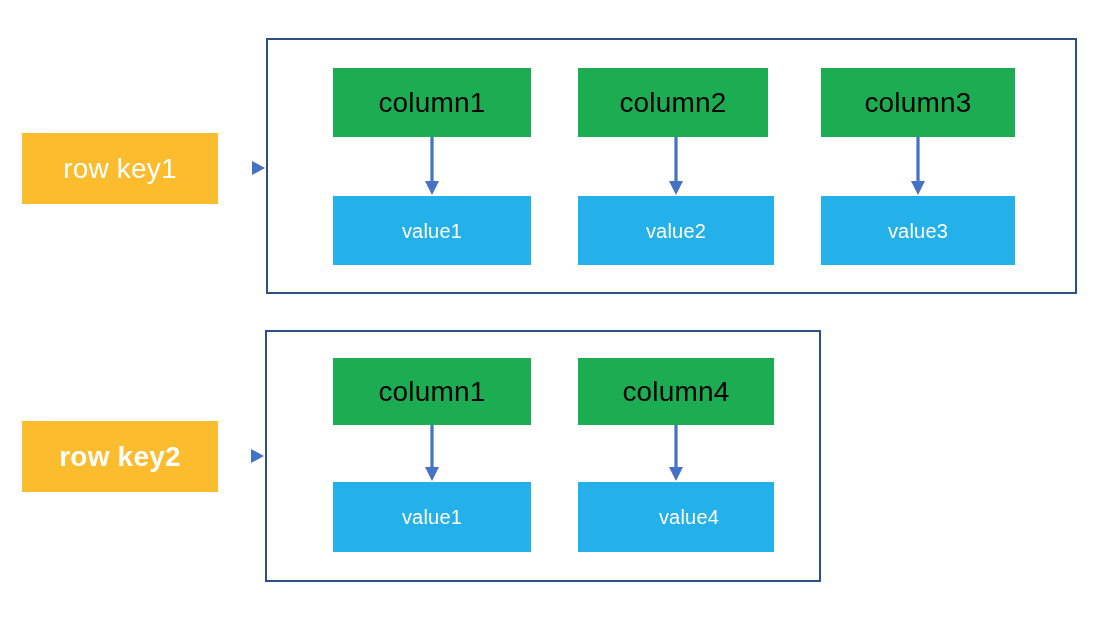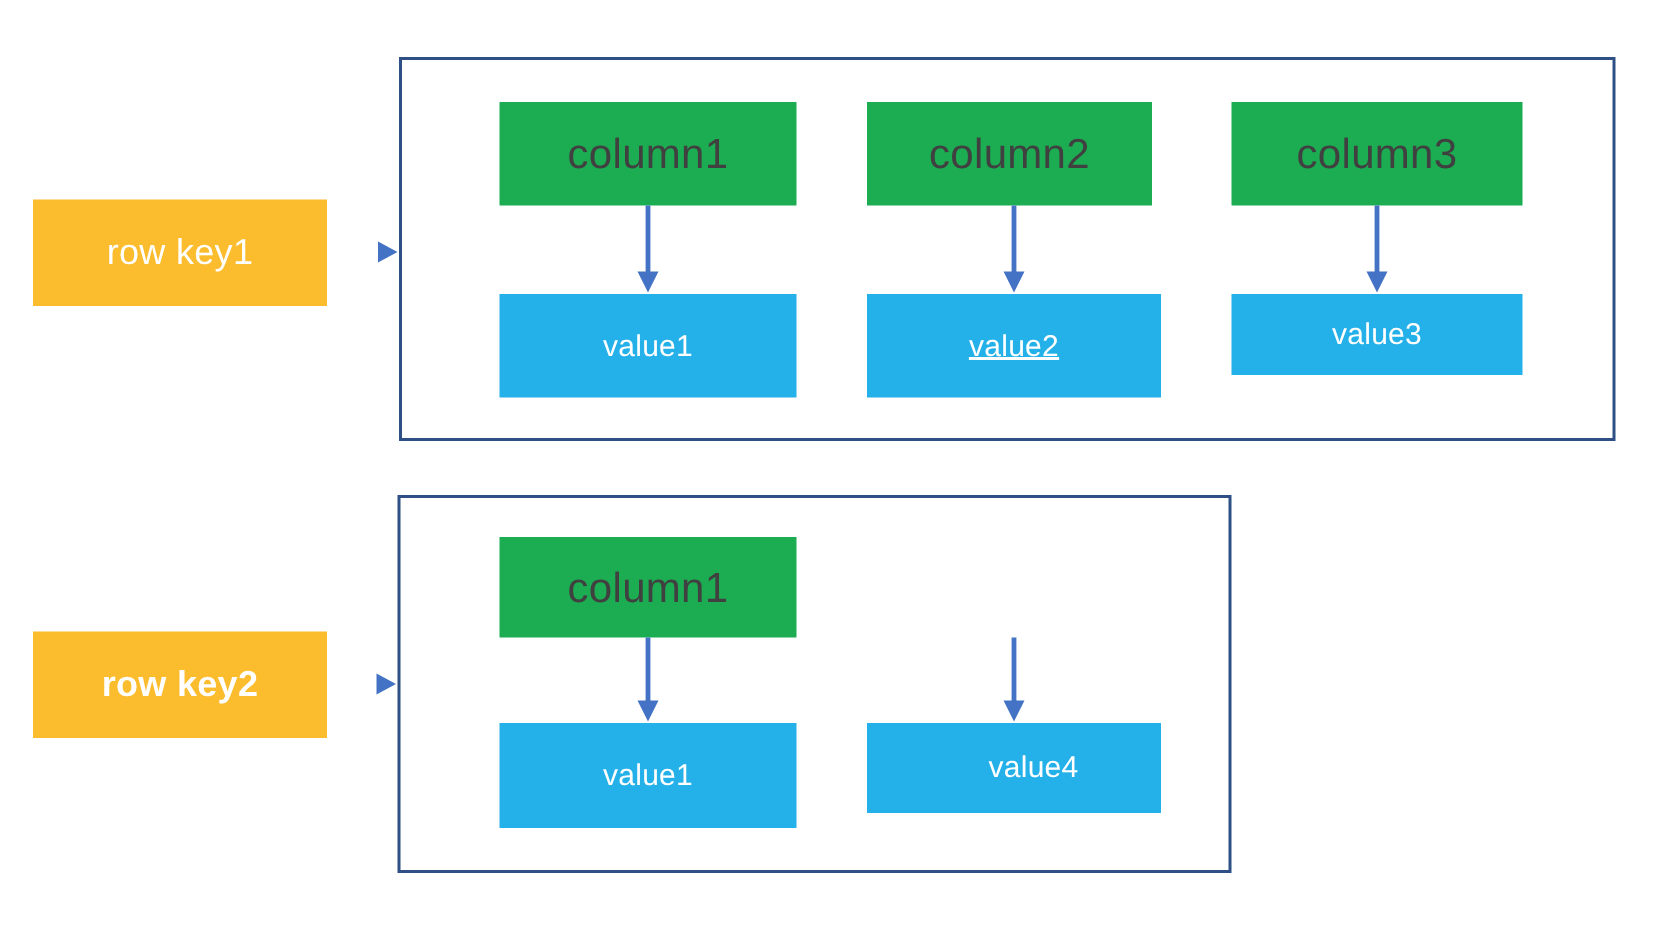--- a/index.html
+++ b/index.html
@@ -17,38 +17,38 @@
     position: relative;
     width: 1112px;
     height: 618px;
     background: #ffffff;
   }
   .rowkey {
     position: absolute;
     box-sizing: border-box;
     background: #FBBC2E;
     color: #ffffff;
-    font-size: 24px;
+    font-size: 28px;
     line-height: 1;
     display: flex;
     align-items: center;
     justify-content: center;
     letter-spacing: 0.2px;
   }
   .rowgroup {
     position: absolute;
     box-sizing: border-box;
     border: 2px solid #2E5085;
     background: transparent;
   }
   .cell-col {
     position: absolute;
     box-sizing: border-box;
     background: #1CAD52;
-    color: #404040;
+    color: #000000;
     font-size: 28px;
     line-height: 1;
     display: flex;
     align-items: center;
     justify-content: center;
     letter-spacing: 0.2px;
   }
   .cell-val {
     position: absolute;
     box-sizing: border-box;
@@ -87,27 +87,27 @@
       <line x1="0" y1="10" x2="34" y2="10" stroke="url(#hgrad0)" stroke-width="3.2"></line>
       <polygon points="33,3 33,17 46,10" fill="#4472C4"></polygon>
     </svg>
     <div class="cell-col" style="left: 333px; top: 68px; width: 198px; height: 69px;">column1</div>
     <div class="cell-val" style="left: 333px; top: 196px; width: 198px; height: 69px;">value1</div>
     <svg class="v-arrow" width="20" height="58" viewBox="0 0 20 58" style="left: 422px; top: 137px;">
       <line x1="10" y1="0" x2="10" y2="45" stroke="#4472C4" stroke-width="3.2"></line>
       <polygon points="3,44 17,44 10,58" fill="#4472C4"></polygon>
     </svg>
     <div class="cell-col" style="left: 578px; top: 68px; width: 190px; height: 69px;">column2</div>
-    <div class="cell-val" style="left: 578px; top: 196px; width: 196px; height: 69px; text-decoration: underline;">value2</div>
+    <div class="cell-val" style="left: 578px; top: 196px; width: 196px; height: 69px;">value2</div>
     <svg class="v-arrow" width="20" height="58" viewBox="0 0 20 58" style="left: 666px; top: 137px;">
       <line x1="10" y1="0" x2="10" y2="45" stroke="#4472C4" stroke-width="3.2"></line>
       <polygon points="3,44 17,44 10,58" fill="#4472C4"></polygon>
     </svg>
     <div class="cell-col" style="left: 821px; top: 68px; width: 194px; height: 69px;">column3</div>
-    <div class="cell-val" style="left: 821px; top: 196px; width: 194px; height: 54px;">value3</div>
+    <div class="cell-val" style="left: 821px; top: 196px; width: 194px; height: 69px;">value3</div>
     <svg class="v-arrow" width="20" height="58" viewBox="0 0 20 58" style="left: 908px; top: 137px;">
       <line x1="10" y1="0" x2="10" y2="45" stroke="#4472C4" stroke-width="3.2"></line>
       <polygon points="3,44 17,44 10,58" fill="#4472C4"></polygon>
     </svg>
     <div class="rowgroup" style="left: 265px; top: 330px; width: 556px; height: 252px;"></div>
     <div class="rowkey" style="left: 22px; top: 421px; width: 196px; height: 71px; font-weight: bold;">row key2</div>
     <svg class="h-arrow" width="45" height="20" viewBox="0 0 45 20" style="left: 219px; top: 446px;">
       <defs>
         <linearGradient id="hgrad1" x1="0" y1="0" x2="1" y2="0">
           <stop offset="0%" stop-color="#ffffff"></stop>
@@ -117,18 +117,19 @@
       </defs>
       <line x1="0" y1="10" x2="33" y2="10" stroke="url(#hgrad1)" stroke-width="3.2"></line>
       <polygon points="32,3 32,17 45,10" fill="#4472C4"></polygon>
     </svg>
     <div class="cell-col" style="left: 333px; top: 358px; width: 198px; height: 67px;">column1</div>
     <div class="cell-val" style="left: 333px; top: 482px; width: 198px; height: 70px;">value1</div>
     <svg class="v-arrow" width="20" height="56" viewBox="0 0 20 56" style="left: 422px; top: 425px;">
       <line x1="10" y1="0" x2="10" y2="43" stroke="#4472C4" stroke-width="3.2"></line>
       <polygon points="3,42 17,42 10,56" fill="#4472C4"></polygon>
     </svg>
-    <div class="cell-val" style="left: 578px; top: 482px; width: 196px; height: 60px; padding-left: 26px;">value4</div>
+    <div class="cell-col" style="left: 578px; top: 358px; width: 196px; height: 67px;">column4</div>
+    <div class="cell-val" style="left: 578px; top: 482px; width: 196px; height: 70px; padding-left: 26px;">value4</div>
     <svg class="v-arrow" width="20" height="56" viewBox="0 0 20 56" style="left: 666px; top: 425px;">
       <line x1="10" y1="0" x2="10" y2="43" stroke="#4472C4" stroke-width="3.2"></line>
       <polygon points="3,42 17,42 10,56" fill="#4472C4"></polygon>
     </svg>
   </div>
 
 </body></html>

